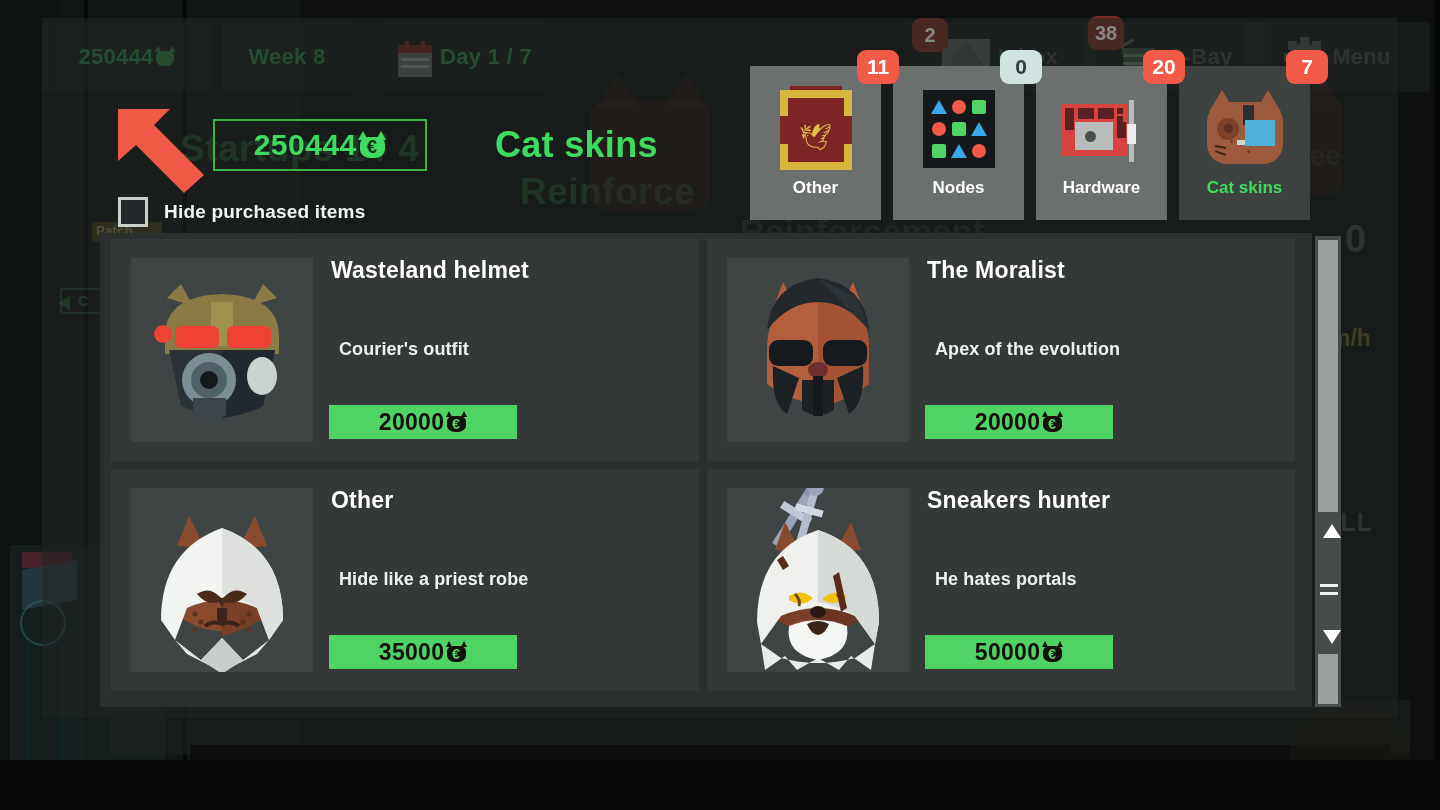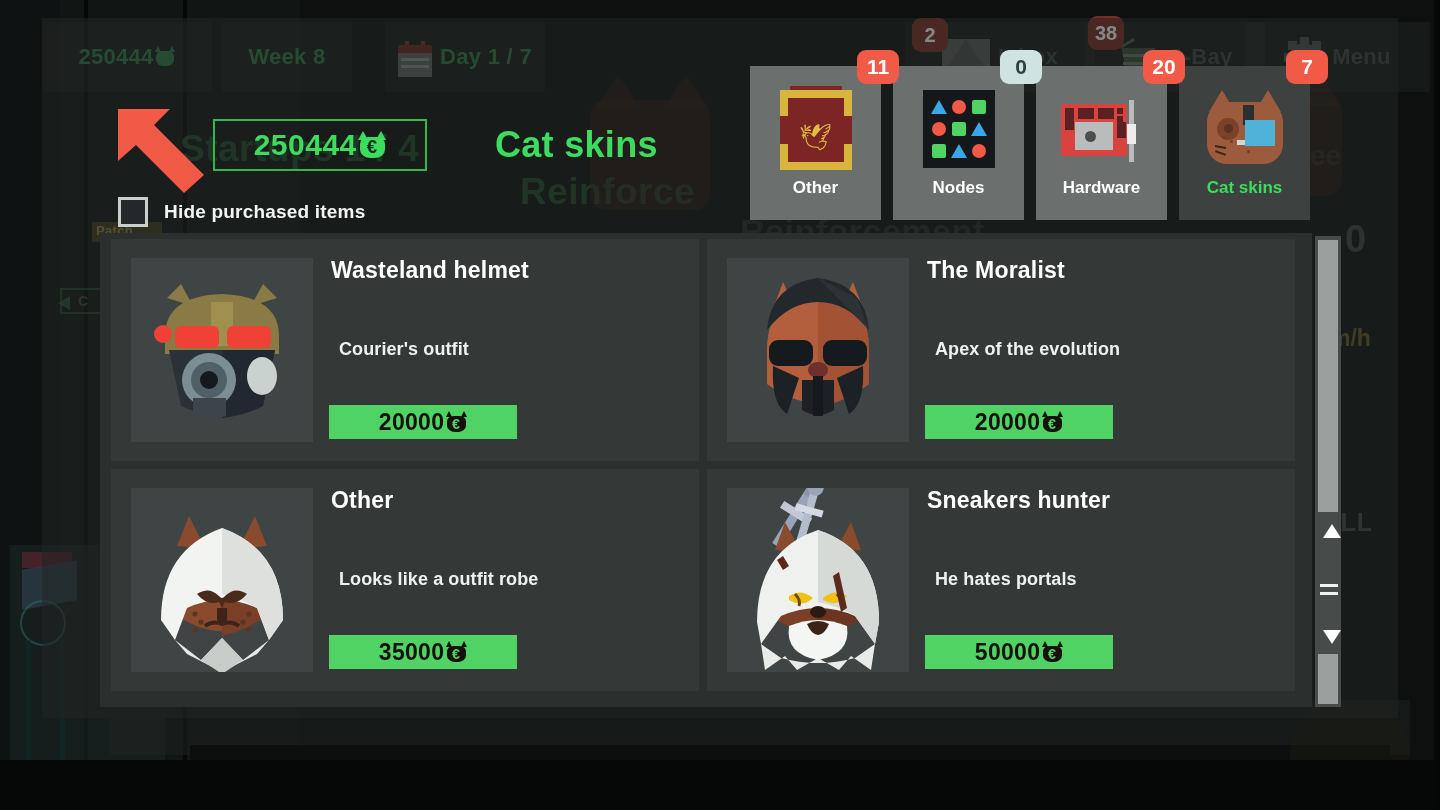--- a/index.html
+++ b/index.html
@@ -575,21 +575,21 @@
               <path d="M74 138 Q82 132 91 136 Q100 132 108 138" stroke="#3e2418" stroke-width="4" fill="none"></path>
               <circle cx="64" cy="126" r="2.6" fill="#5c3422"></circle>
                 <circle cx="70" cy="134" r="2.6" fill="#5c3422"></circle>
               <circle cx="64" cy="142" r="2.6" fill="#5c3422"></circle>
               <circle cx="118" cy="126" r="2.6" fill="#5c3422"></circle>
                 <circle cx="112" cy="134" r="2.6" fill="#5c3422"></circle>
               <circle cx="118" cy="142" r="2.6" fill="#5c3422"></circle>
             </svg>
           </div>
           <div class="card-title">Other</div>
-          <div class="card-desc">Looks like a outfit robe</div>
+          <div class="card-desc">Hide like a priest robe</div>
           <div class="card-price">
             <span>35000</span>
               <span class="cur">
                 <span class="el"></span>
                 <span class="er"></span>
                 <span class="ch"></span>
                 <span class="eu" style="color:#4fd364;">€</span>
               </span>
           </div>
         </div>

